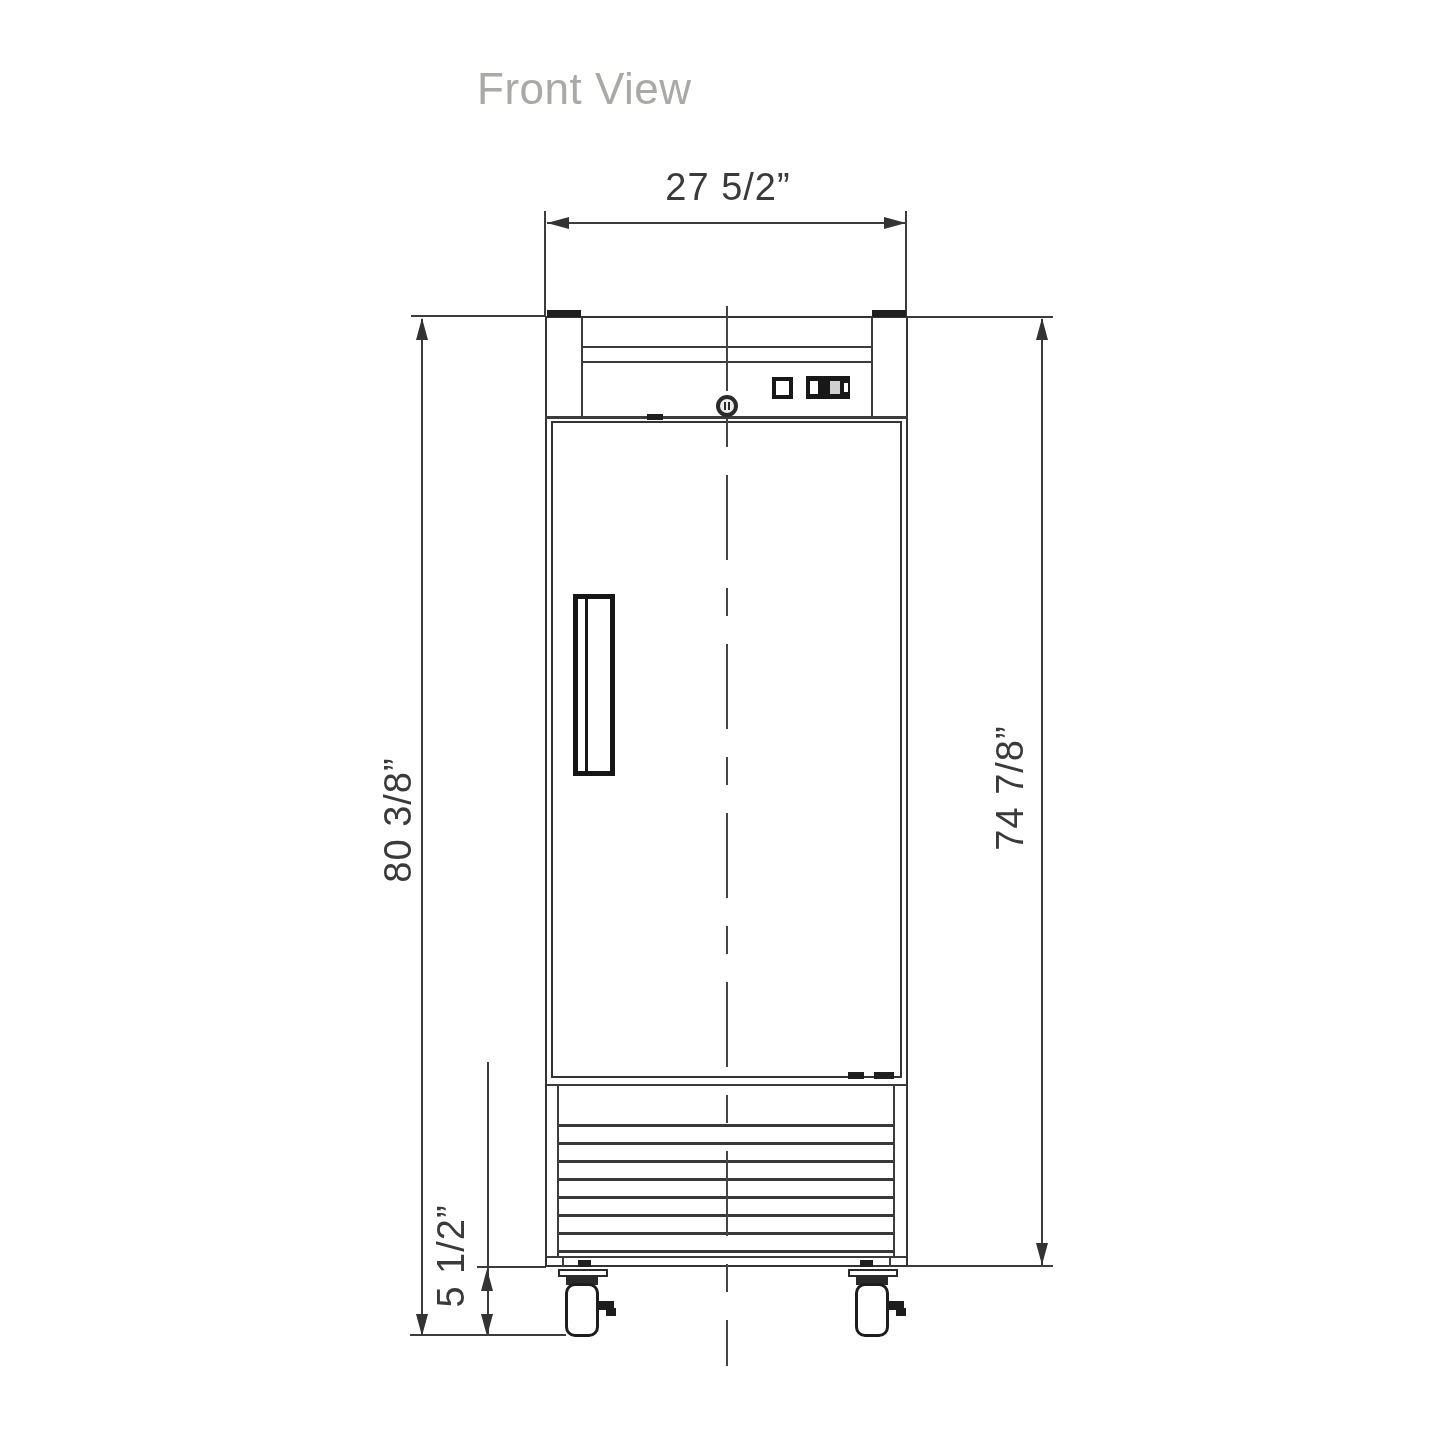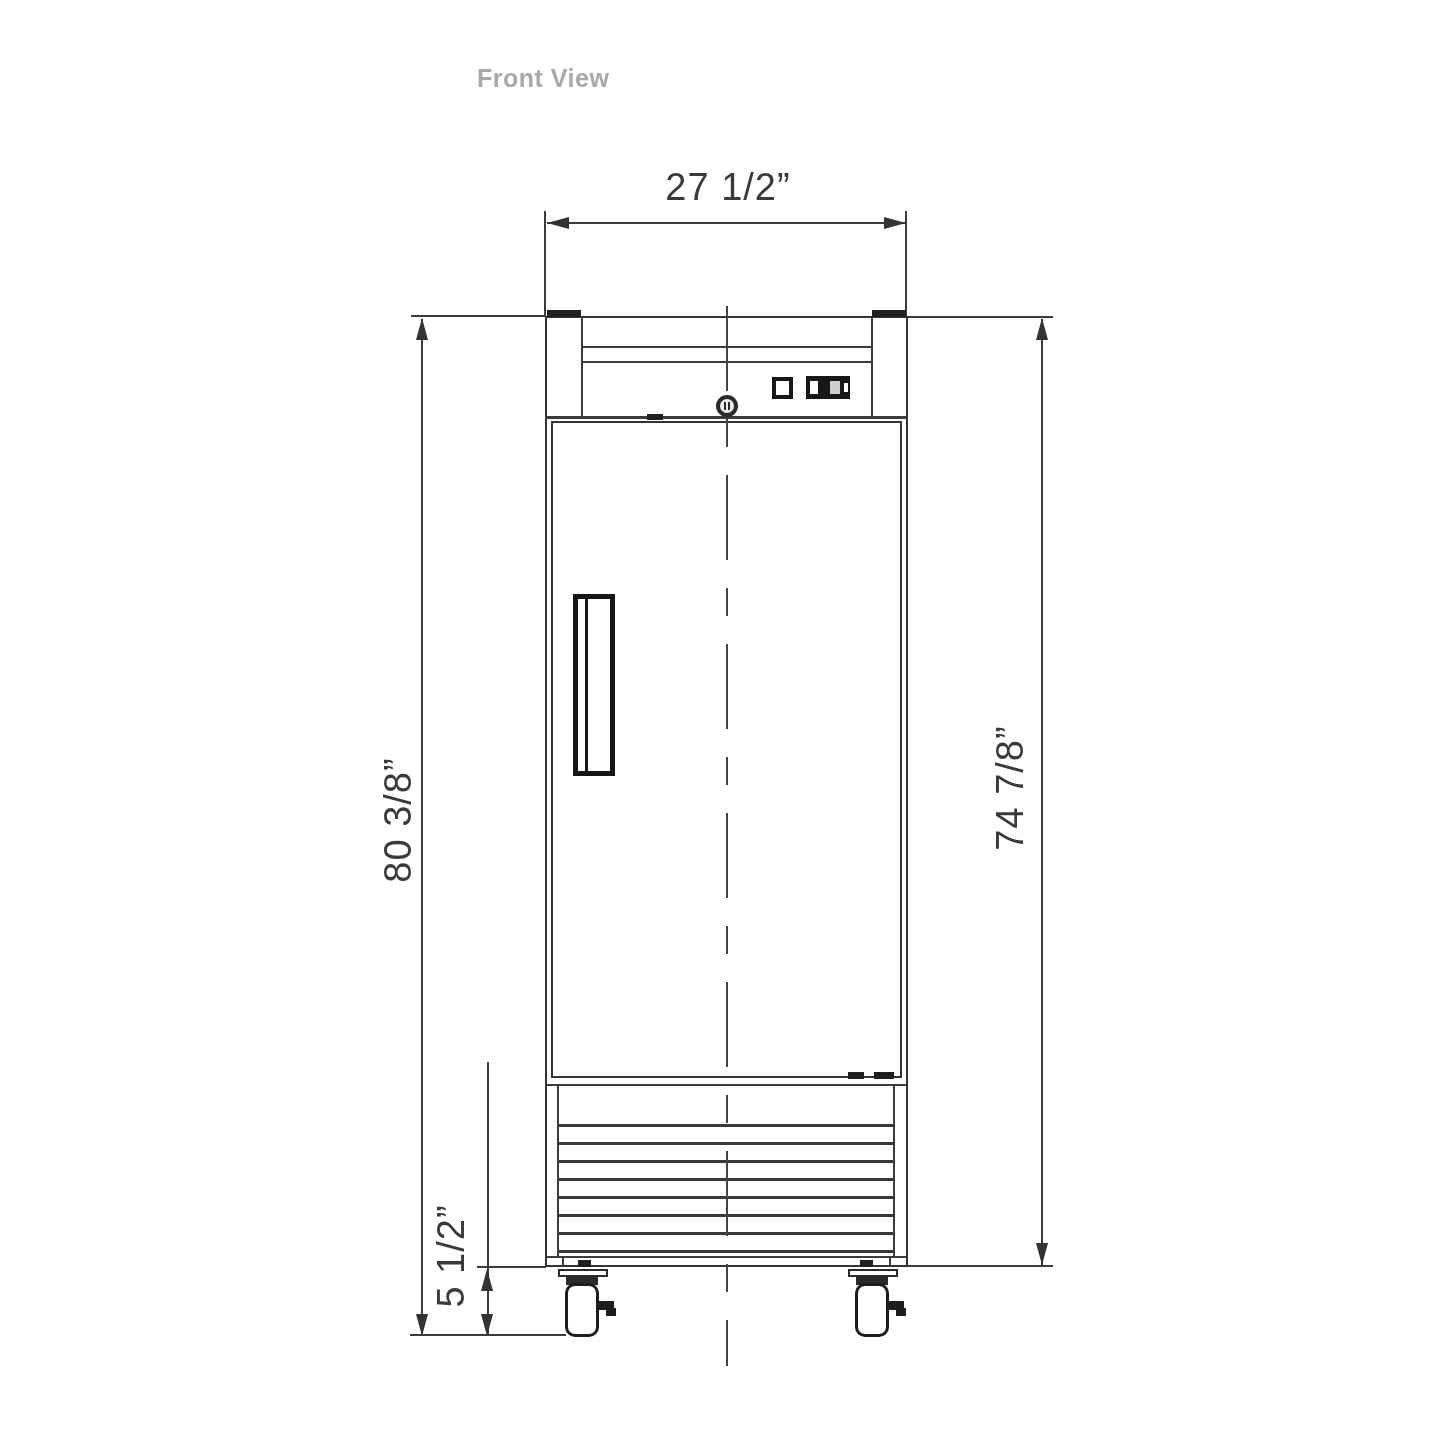--- a/index.html
+++ b/index.html
@@ -26,22 +26,22 @@
     transform:translate(-50%,0);
   }
   .arrow{position:absolute;width:0;height:0;}
   .arrow.left  {border-top:6px solid transparent;border-bottom:6px solid transparent;border-right:22px solid #333;}
   .arrow.right {border-top:6px solid transparent;border-bottom:6px solid transparent;border-left:22px solid #333;}
   .arrow.up    {border-left:6px solid transparent;border-right:6px solid transparent;border-bottom:22px solid #333;}
   .arrow.down  {border-left:6px solid transparent;border-right:6px solid transparent;border-top:22px solid #333;}
   .title{
     position:absolute;
     left:477px;top:64px;
-    font-size:25px;
-    font-weight:700;
+    font-size:44px;
+    font-weight:400;
     color:#a8aaa6;
     letter-spacing:0.5px;
   }
   .cabinet{
     position:absolute;left:545px;top:316px;width:363px;height:951px;
     border:2px solid #333;box-sizing:border-box;background:#fff;
   }
   .door{
     position:absolute;left:551px;top:421px;width:351px;height:657px;
     border:2px solid #333;box-sizing:border-box;background:#fff;
@@ -77,21 +77,21 @@
   .caster .wheel{position:absolute;left:9px;top:16px;width:34px;height:54px;border:3px solid #1d1d1d;border-radius:10px;box-sizing:border-box;background:#fff;}
   .caster .brake1{position:absolute;left:42px;top:34px;width:16px;height:9px;background:#1d1d1d;}
   .caster .brake2{position:absolute;left:50px;top:41px;width:10px;height:8px;background:#1d1d1d;}
   .louver{position:absolute;left:559px;width:334px;height:3px;background:#383838;}
 </style>
 </head>
 <body>
 
 <div class="title">Front View</div>
 
-<div class="dim-label horiz" style="left:728px;top:166px;">27 1/2”</div>
+<div class="dim-label horiz" style="left:728px;top:166px;">27 5/2”</div>
 <div class="hl" style="left:547px;top:222px;width:359px;"></div>
 <div class="arrow left" style="left:547px;top:217px;"></div>
 <div class="arrow right" style="left:884px;top:217px;"></div>
 <div class="vl" style="left:544px;top:211px;height:105px;"></div>
 <div class="vl" style="left:905px;top:211px;height:105px;"></div>
 
 <div class="hl" style="left:411px;top:315px;width:134px;"></div>
 <div class="vl" style="left:421px;top:319px;height:1016px;"></div>
 <div class="arrow up" style="left:416px;top:318px;"></div>
 <div class="arrow down" style="left:416px;top:1314px;"></div>

